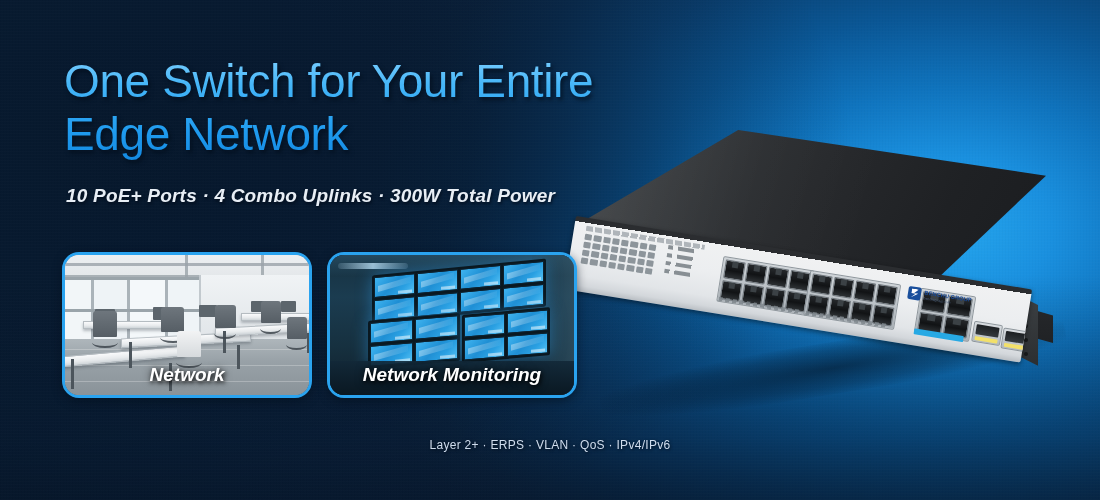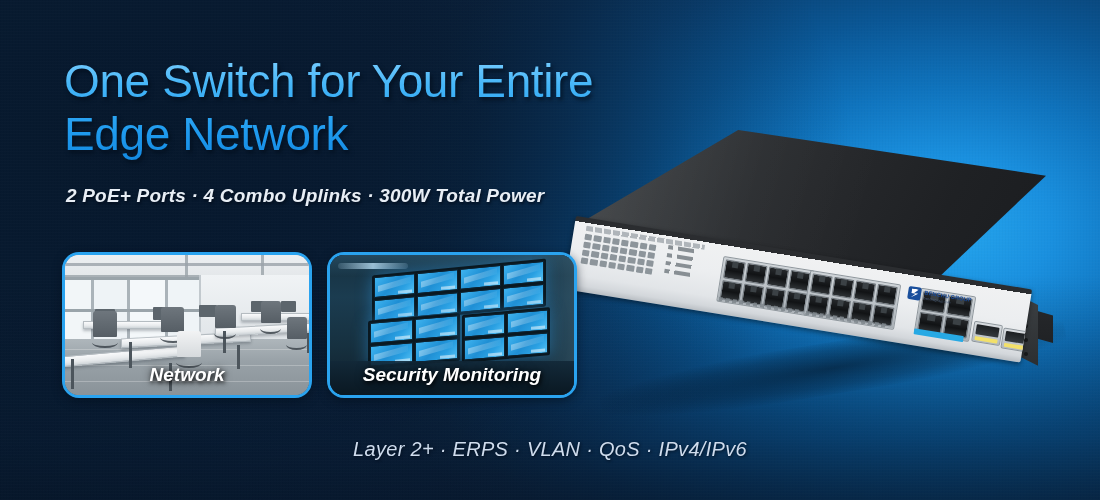--- a/index.html
+++ b/index.html
@@ -78,22 +78,21 @@
     color: #e8eef5;
     letter-spacing: 0.2px;
     text-shadow: 1px 2px 3px rgba(2,12,26,0.85);
   }
   .footnote {
     position: absolute;
     left: 0;
     right: 0;
     top: 438px;
     text-align: center;
-    font-size: 20px;
-    font-style: italic;
+    font-size: 12px;
     color: #cfdced;
     letter-spacing: 0.3px;
     text-shadow: 1px 1px 3px rgba(2,12,26,0.8);
   }
 
   
   .cards {
     position: absolute;
     left: 62px;
     top: 252px;
@@ -548,21 +547,21 @@
             <div class="brand-url">benchugroup.com</div>
           </div>
         </div>
 
       </div>
     </div>
   </div>
 
   <div class="headline">One Switch for Your Entire
 Edge Network</div>
-  <div class="subtitle">2 PoE+ Ports · 4 Combo Uplinks · 300W Total Power</div>
+  <div class="subtitle">10 PoE+ Ports · 4 Combo Uplinks · 300W Total Power</div>
 
   <div class="cards">
 
     <div class="card">
       <div class="photo">
         <div class="office-bg"></div>
         <div class="office-ceiling">
           <div class="ceil-beam" style="left:0; top:8px; width:244px;"></div>
           <div class="ceil-beam" style="left:0; top:20px; width:244px;"></div>
           <div class="ceil-beam" style="left:120px; top:0; width:3px; height:34px;"></div>
@@ -678,20 +677,20 @@
           <div class="screen">
               <div class="screen-tag"></div>
             </div>
           <div class="screen">
               <div class="screen-tag"></div>
             </div>
         </div>
 
         <div class="sec-desk"></div>
       </div>
-      <div class="card-label">Security Monitoring</div>
+      <div class="card-label">Network Monitoring</div>
     </div>
 
   </div>
 
   <div class="footnote">Layer 2+ · ERPS · VLAN · QoS · IPv4/IPv6</div>
 
 </div>
 
 </body></html>

